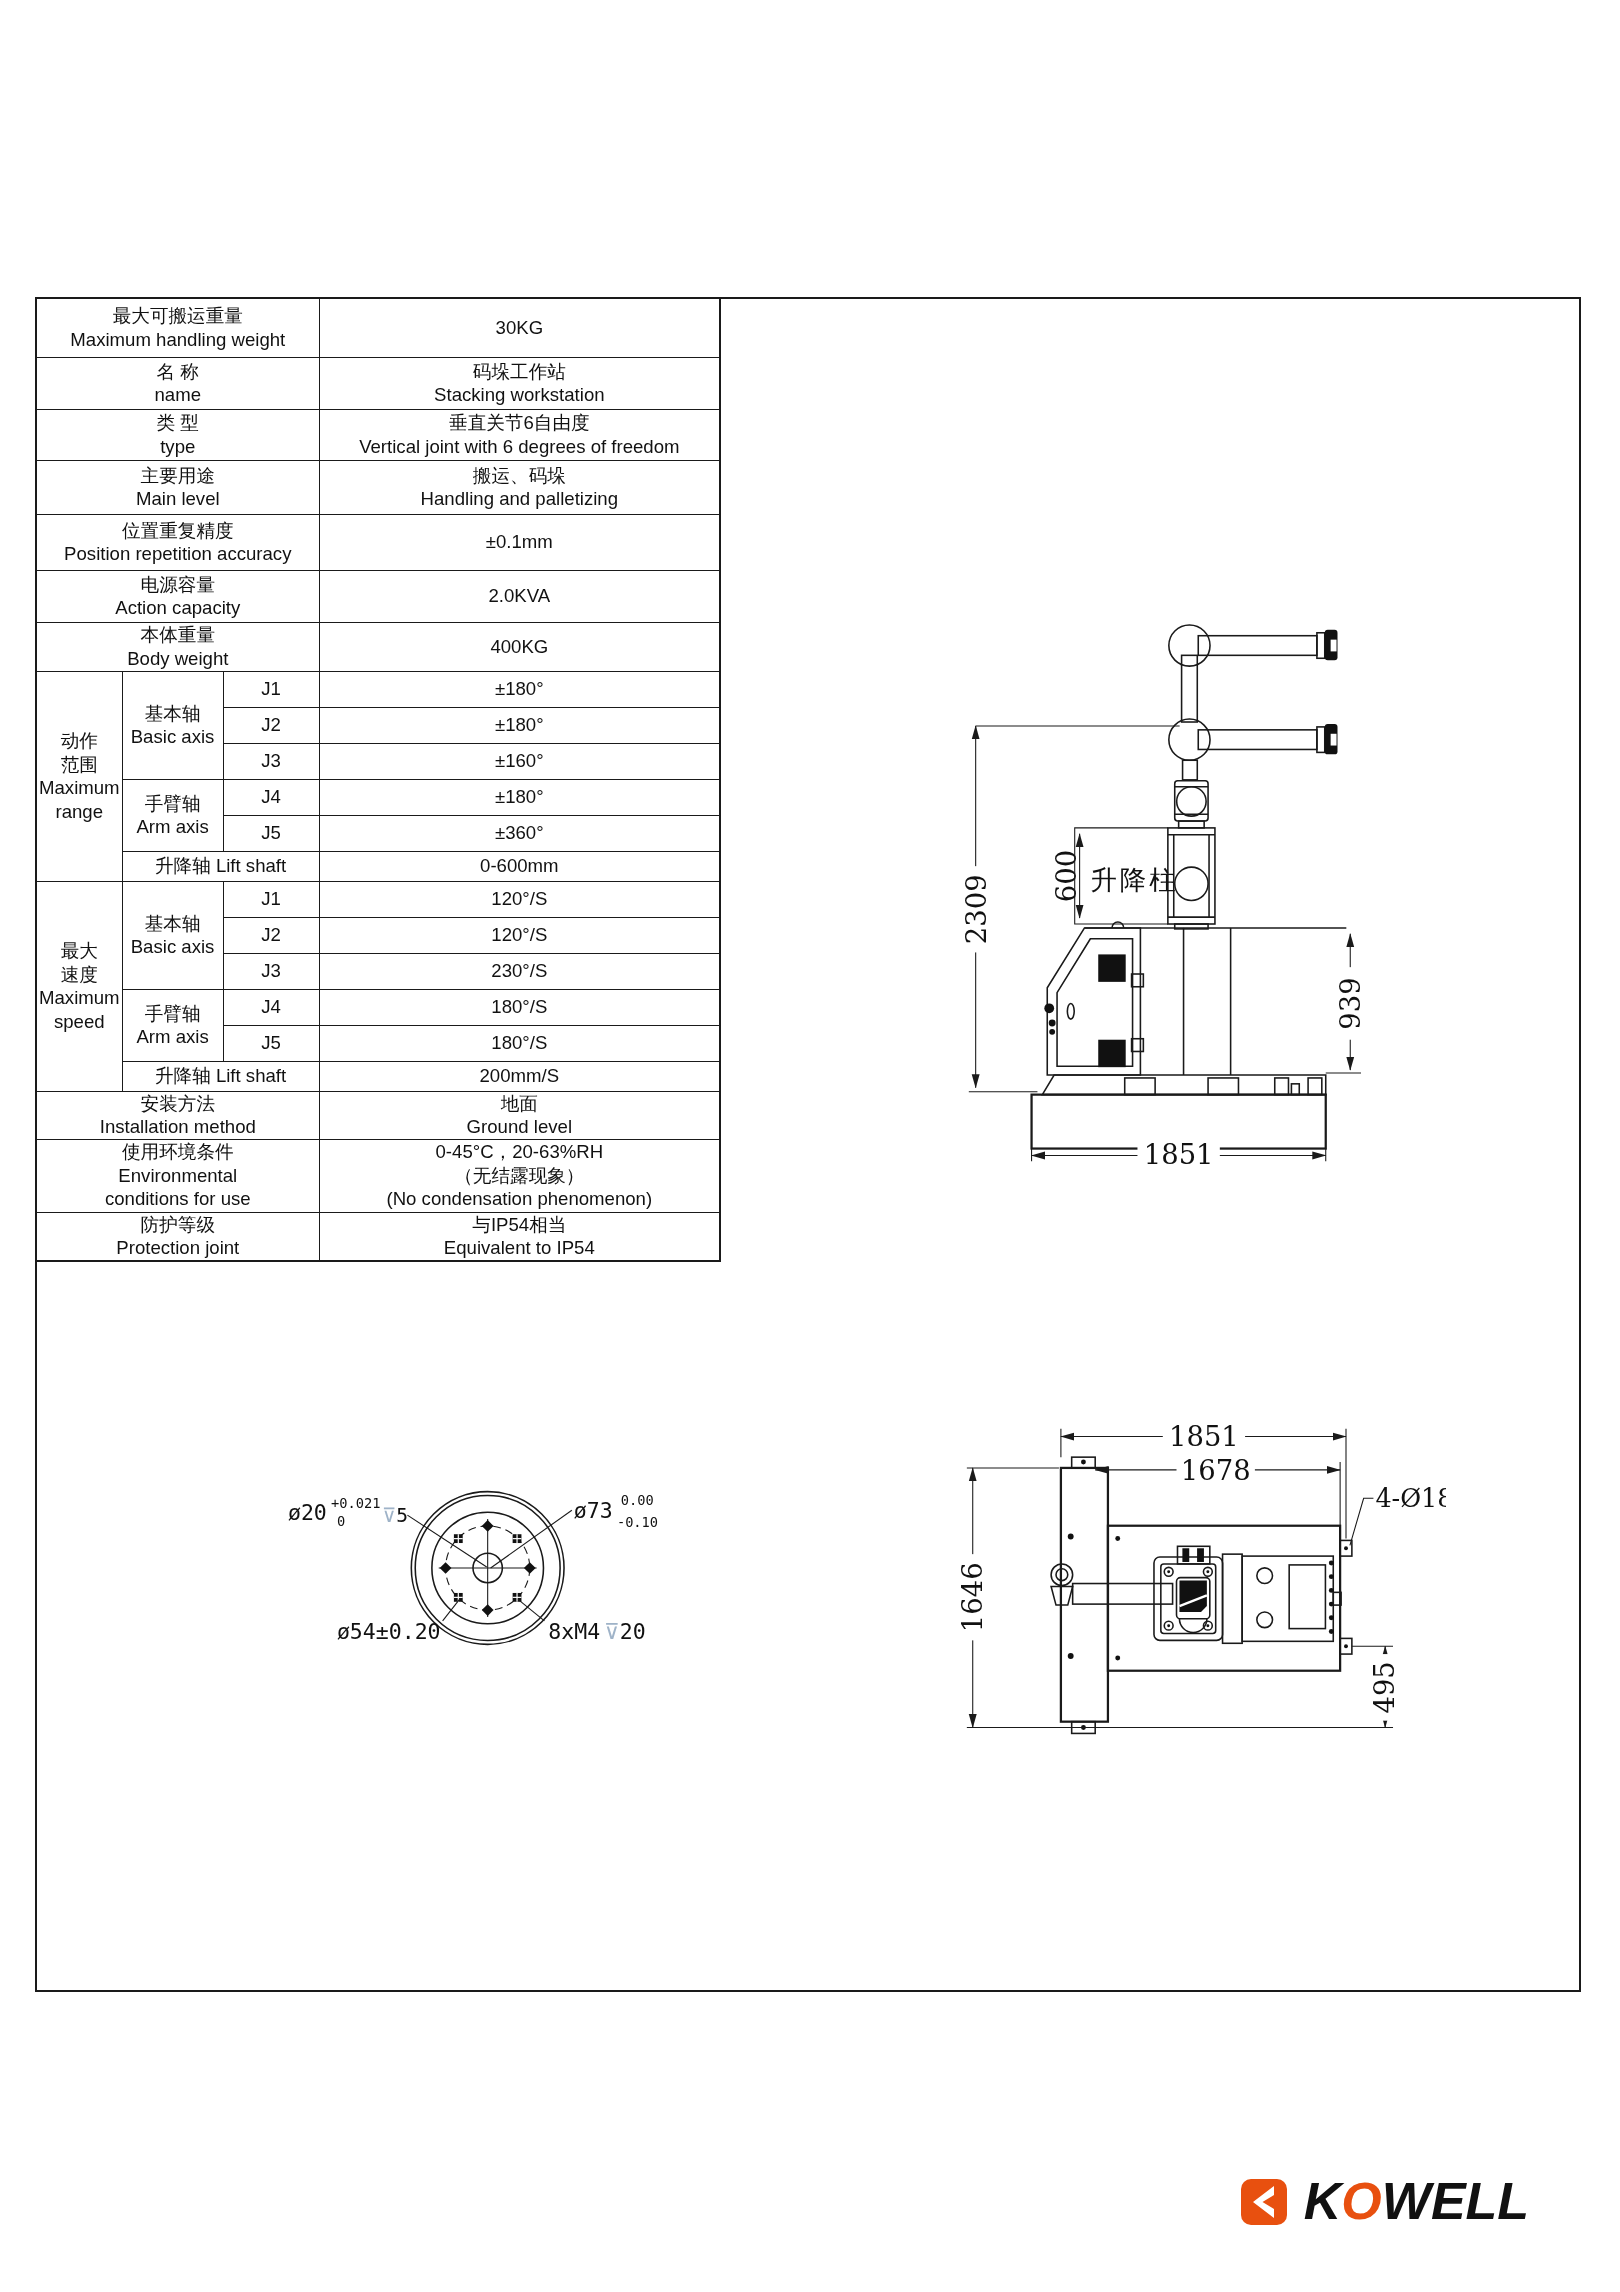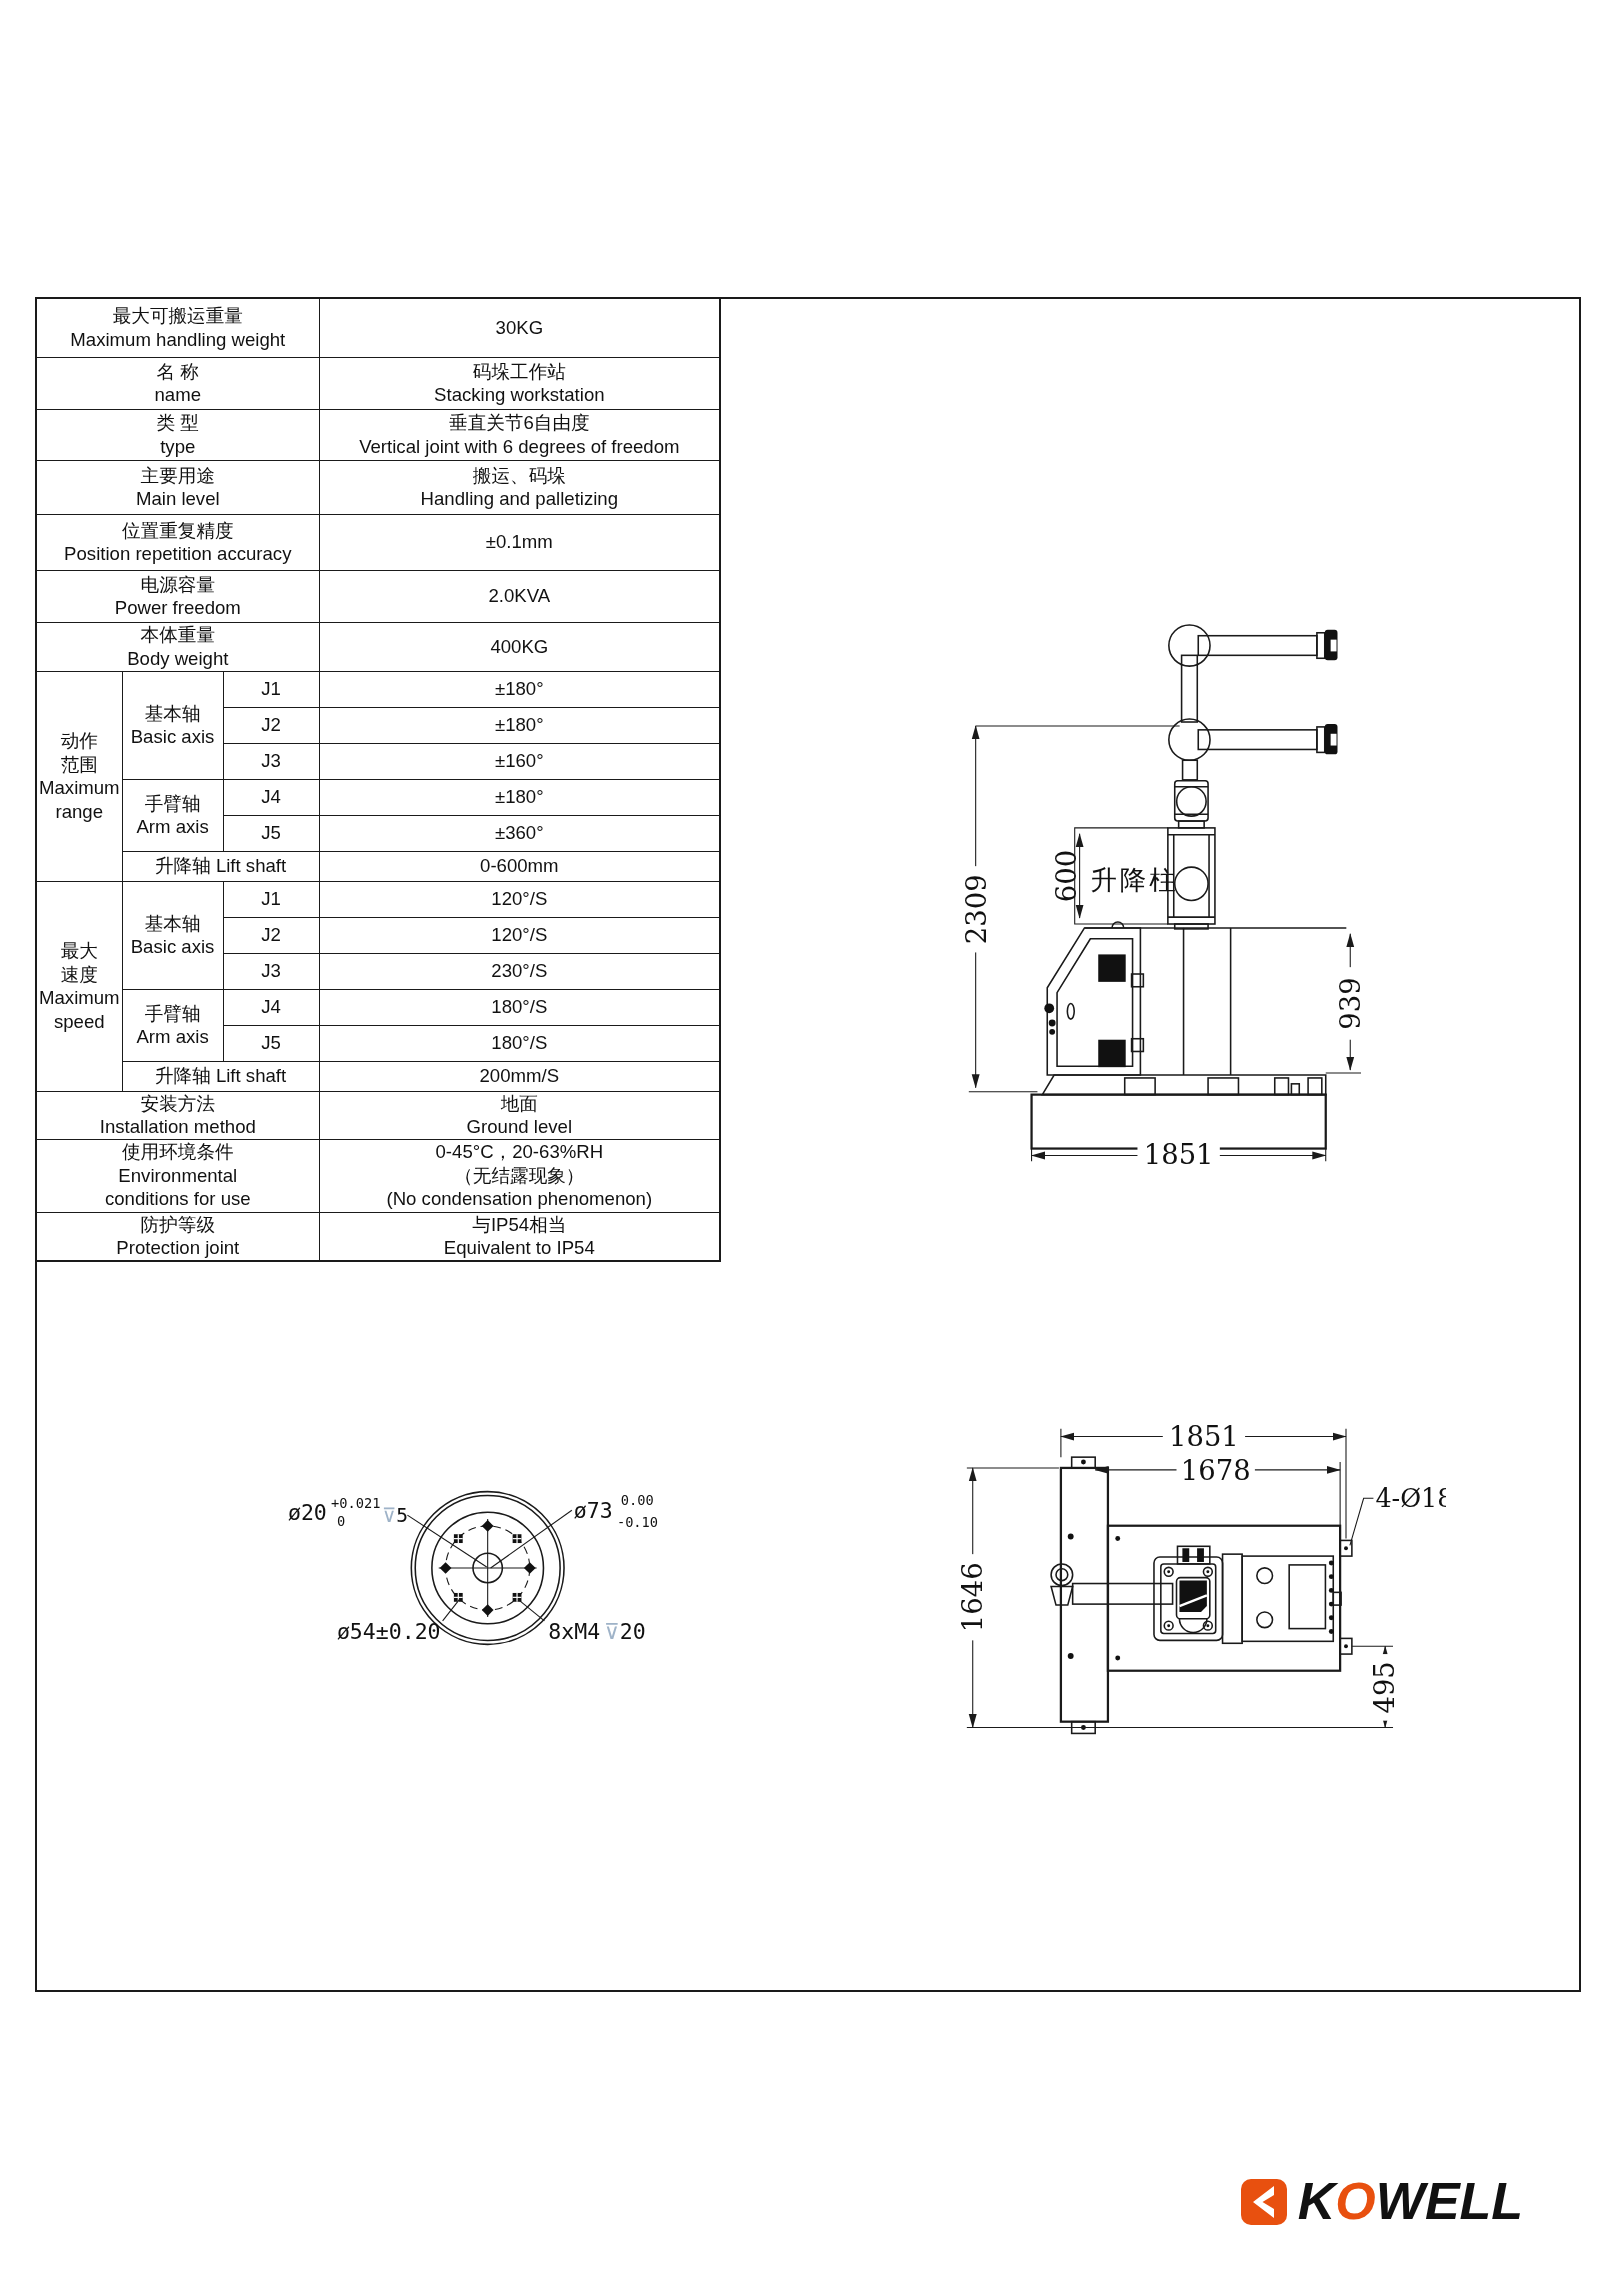--- a/index.html
+++ b/index.html
@@ -28,21 +28,21 @@
   text.cjk{font-family:"DejaVu Serif",serif;font-size:27px;fill:#111;letter-spacing:3px;}
   .ln{stroke:#1a1a1a;fill:none;stroke-width:1.6;}
   .thk{stroke:#1a1a1a;fill:none;stroke-width:2.3;}
   .dln{stroke:#1a1a1a;fill:none;stroke-width:1.1;}
   .fil{fill:#111;stroke:none;}
   .dash{stroke-dasharray:8 5;}
 
   
   #logo{left:1240px;top:2176px;display:flex;align-items:center;gap:9.8px;}
   #logo .word{font-family:"Liberation Sans",sans-serif;font-size:52px;font-weight:800;
-              font-style:italic;letter-spacing:0px;line-height:51px;}
+              font-style:italic;letter-spacing:0px;line-height:51px;margin-left:6px;}
 </style>
 </head>
 <body>
 
 <div id="page">
 
   <div id="frame" class="abs"></div>
 
   <table id="spec" class="abs">
     <colgroup>
@@ -98,21 +98,21 @@
       <td colspan="3">
         <div>位置重复精度</div>
         <div>Position repetition accuracy</div>
       </td>
       <td>±0.1mm</td>
     </tr>
 
     <tr class="h53">
       <td colspan="3">
         <div>电源容量</div>
-        <div>Power freedom</div>
+        <div>Action capacity</div>
       </td>
       <td>2.0KVA</td>
     </tr>
 
     <tr class="h50">
       <td colspan="3">
         <div>本体重量</div>
         <div>Body weight</div>
       </td>
       <td>400KG</td>

